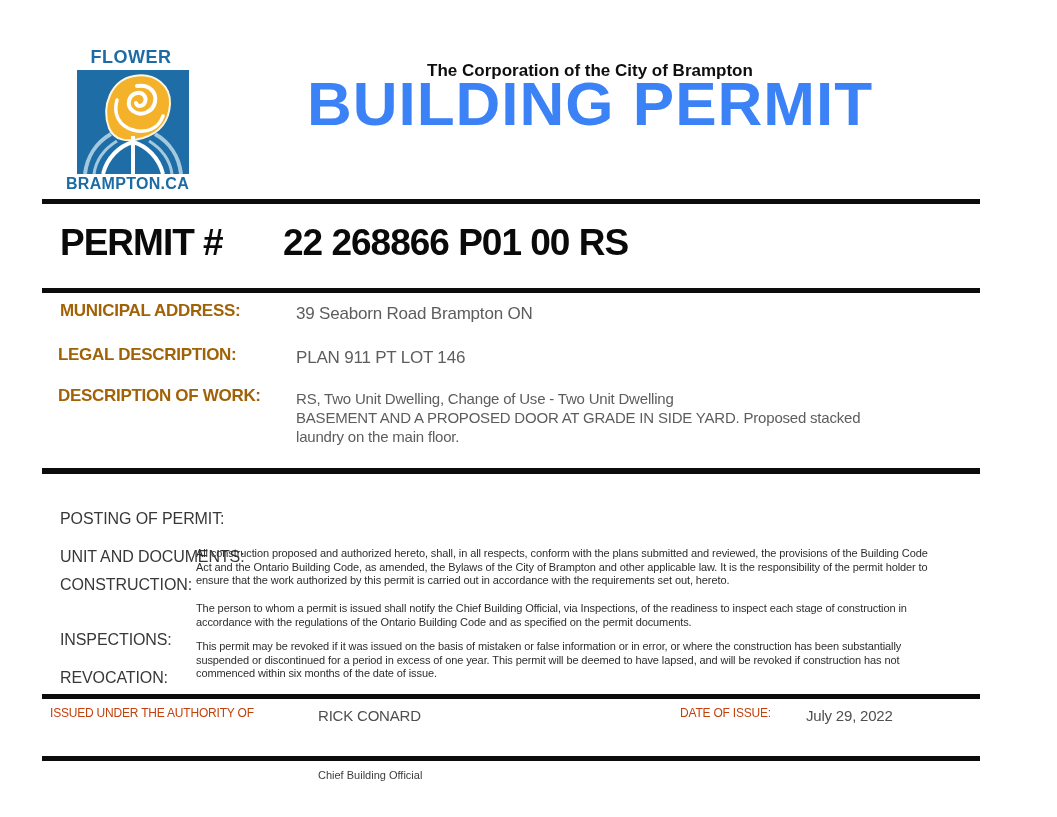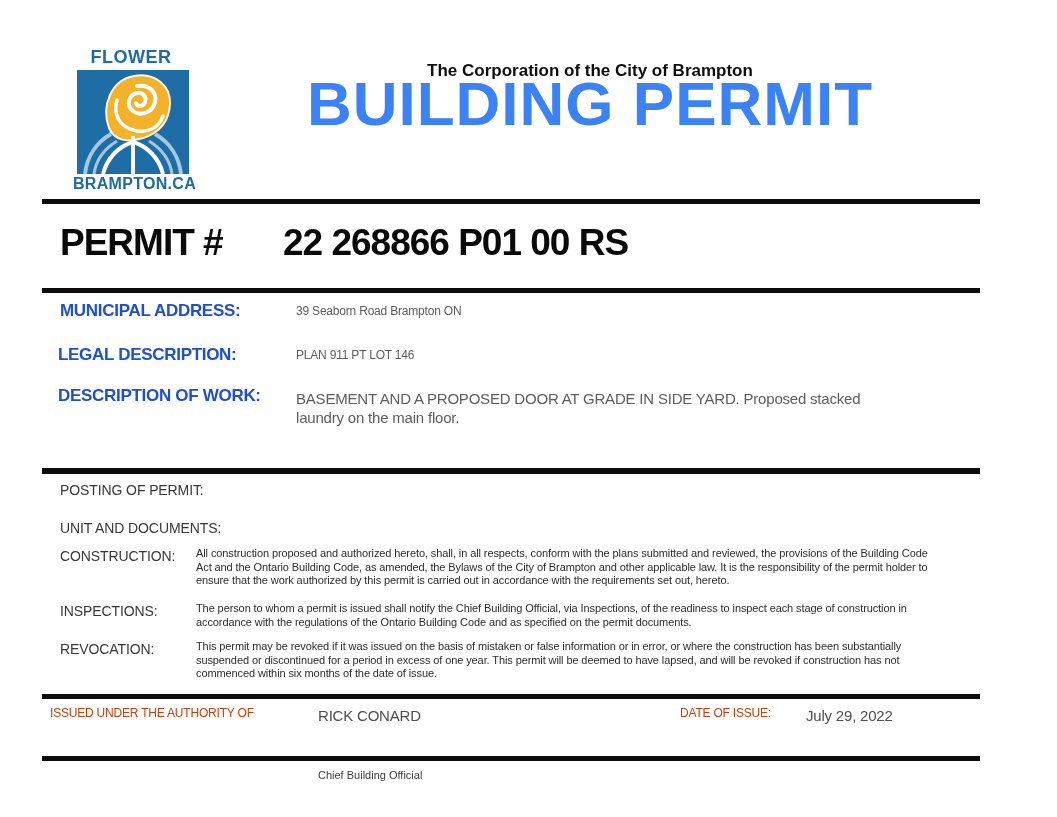--- a/index.html
+++ b/index.html
@@ -5,38 +5,38 @@
   html,body{margin:0;padding:0;background:#fff;}
   .page{
     position:relative;width:1057px;height:817px;background:#ffffff;overflow:hidden;
     font-family:"Liberation Sans", sans-serif;color:#111;
   }
   .rule{position:absolute;left:42px;width:938px;height:5px;background:#0c0c0c;}
   
   .logo-top{position:absolute;left:70px;top:47px;width:122px;text-align:center;
     font-size:18px;font-weight:bold;color:#1c6ba4;letter-spacing:.5px;}
   .logo-box{position:absolute;left:77px;top:70px;}
-  .logo-bottom{position:absolute;left:66px;top:175px;width:130px;text-align:right;
+  .logo-bottom{position:absolute;left:66px;top:175px;width:130px;text-align:left;
     font-size:16px;font-weight:bold;color:#1c6ba4;letter-spacing:.3px;}
   .org-line{position:absolute;left:290px;top:61px;width:600px;text-align:center;
     font-size:17px;font-weight:bold;color:#0e0e0e;}
   .doc-title{position:absolute;left:210px;top:68px;width:760px;text-align:center;
     font-size:62px;font-weight:bold;color:#3b82f6;letter-spacing:1px;white-space:nowrap;}
   
   .permit-label{position:absolute;left:60px;top:222px;font-size:37px;font-weight:bold;
     letter-spacing:-1px;color:#0a0a0a;}
   .permit-number{position:absolute;left:283px;top:222px;font-size:37px;font-weight:bold;
     letter-spacing:-1px;color:#0a0a0a;}
   
-  .detail-label{position:absolute;font-size:17px;font-weight:bold;color:#1d4ed8;letter-spacing:-.3px;}
-  .detail-value{position:absolute;font-size:12px;color:#5d5d5d;letter-spacing:-.2px;text-align:right;}
+  .detail-label{position:absolute;font-size:17px;font-weight:bold;color:#a16207;letter-spacing:-.3px;}
+  .detail-value{position:absolute;font-size:17px;color:#5d5d5d;letter-spacing:-.2px;text-align:right;}
   .desc-block{position:absolute;left:296px;top:389px;width:650px;font-size:15px;
     color:#5d5d5d;line-height:19px;letter-spacing:-.2px;}
   
-  .cond-label{position:absolute;left:60px;font-size:14px;color:#383838;letter-spacing:-.1px;}
+  .cond-label{position:absolute;left:60px;font-size:16px;color:#383838;letter-spacing:-.1px;margin-top:28px;}
   .cond-text{position:absolute;left:196px;width:740px;font-size:11px;line-height:13.5px;
     color:#2d2d2d;letter-spacing:-.1px;}
   
   .footer-label{position:absolute;font-size:12px;font-weight:normal;color:#c2410c;letter-spacing:-.2px;}
   .footer-value{position:absolute;font-size:15px;color:#4f4f4f;letter-spacing:-.2px;}
   .footer-sub{position:absolute;font-size:11px;color:#3c3c3c;margin-top:40px;}
 </style>
 </head>
 <body>
 
@@ -76,20 +76,21 @@
   <div class="rule" style="top:288px"></div>
 
   <div class="detail-label" style="left:60px;top:301px">MUNICIPAL ADDRESS:</div>
   <div class="detail-value" style="left:296px;top:304px">39 Seaborn Road Brampton ON</div>
 
   <div class="detail-label" style="left:58px;top:345px">LEGAL DESCRIPTION:</div>
   <div class="detail-value" style="left:296px;top:348px">PLAN 911 PT LOT 146</div>
 
   <div class="detail-label" style="left:58px;top:386px">DESCRIPTION OF WORK:</div>
   <div class="desc-block">
+    <div>RS, Two Unit Dwelling, Change of Use - Two Unit Dwelling</div>
     <div>BASEMENT AND A PROPOSED DOOR AT GRADE IN SIDE YARD.  Proposed stacked</div>
     <div>laundry on the main floor.</div>
   </div>
 
   <div class="rule" style="top:468px;height:6px"></div>
 
   <div class="cond-label" style="top:482px">POSTING OF PERMIT:</div>
 
   <div class="cond-label" style="top:520px">UNIT AND DOCUMENTS:</div>
 

